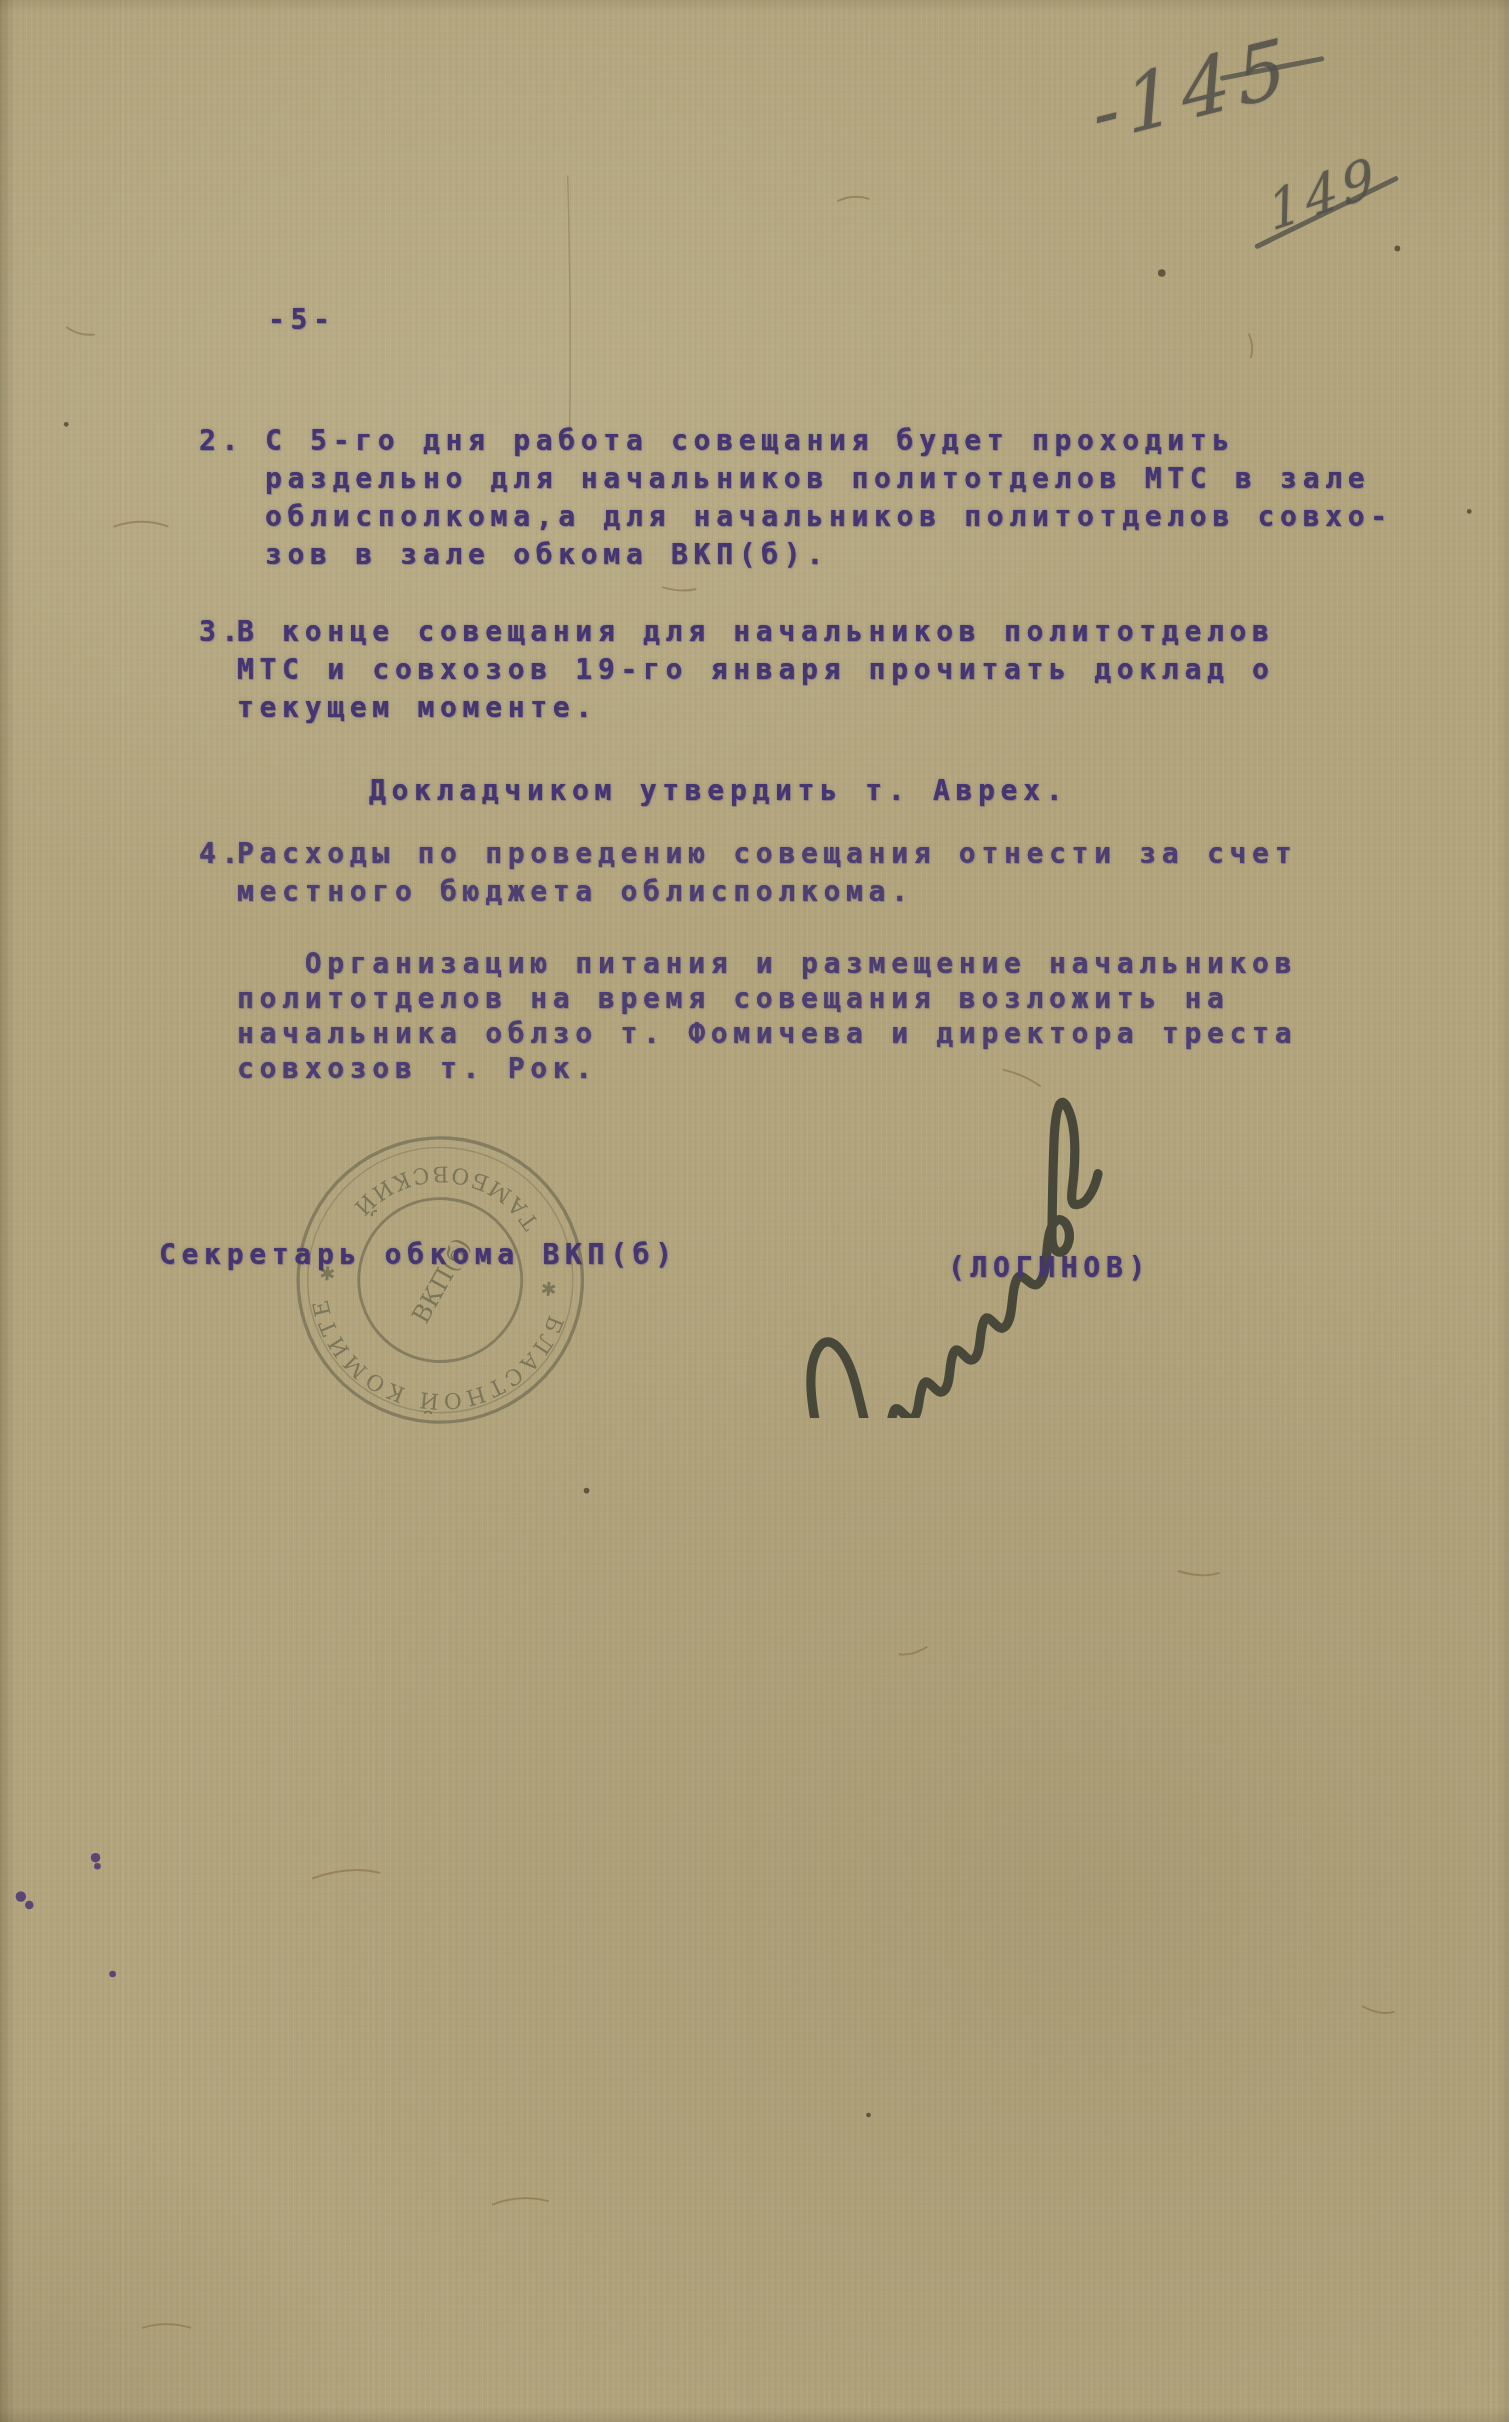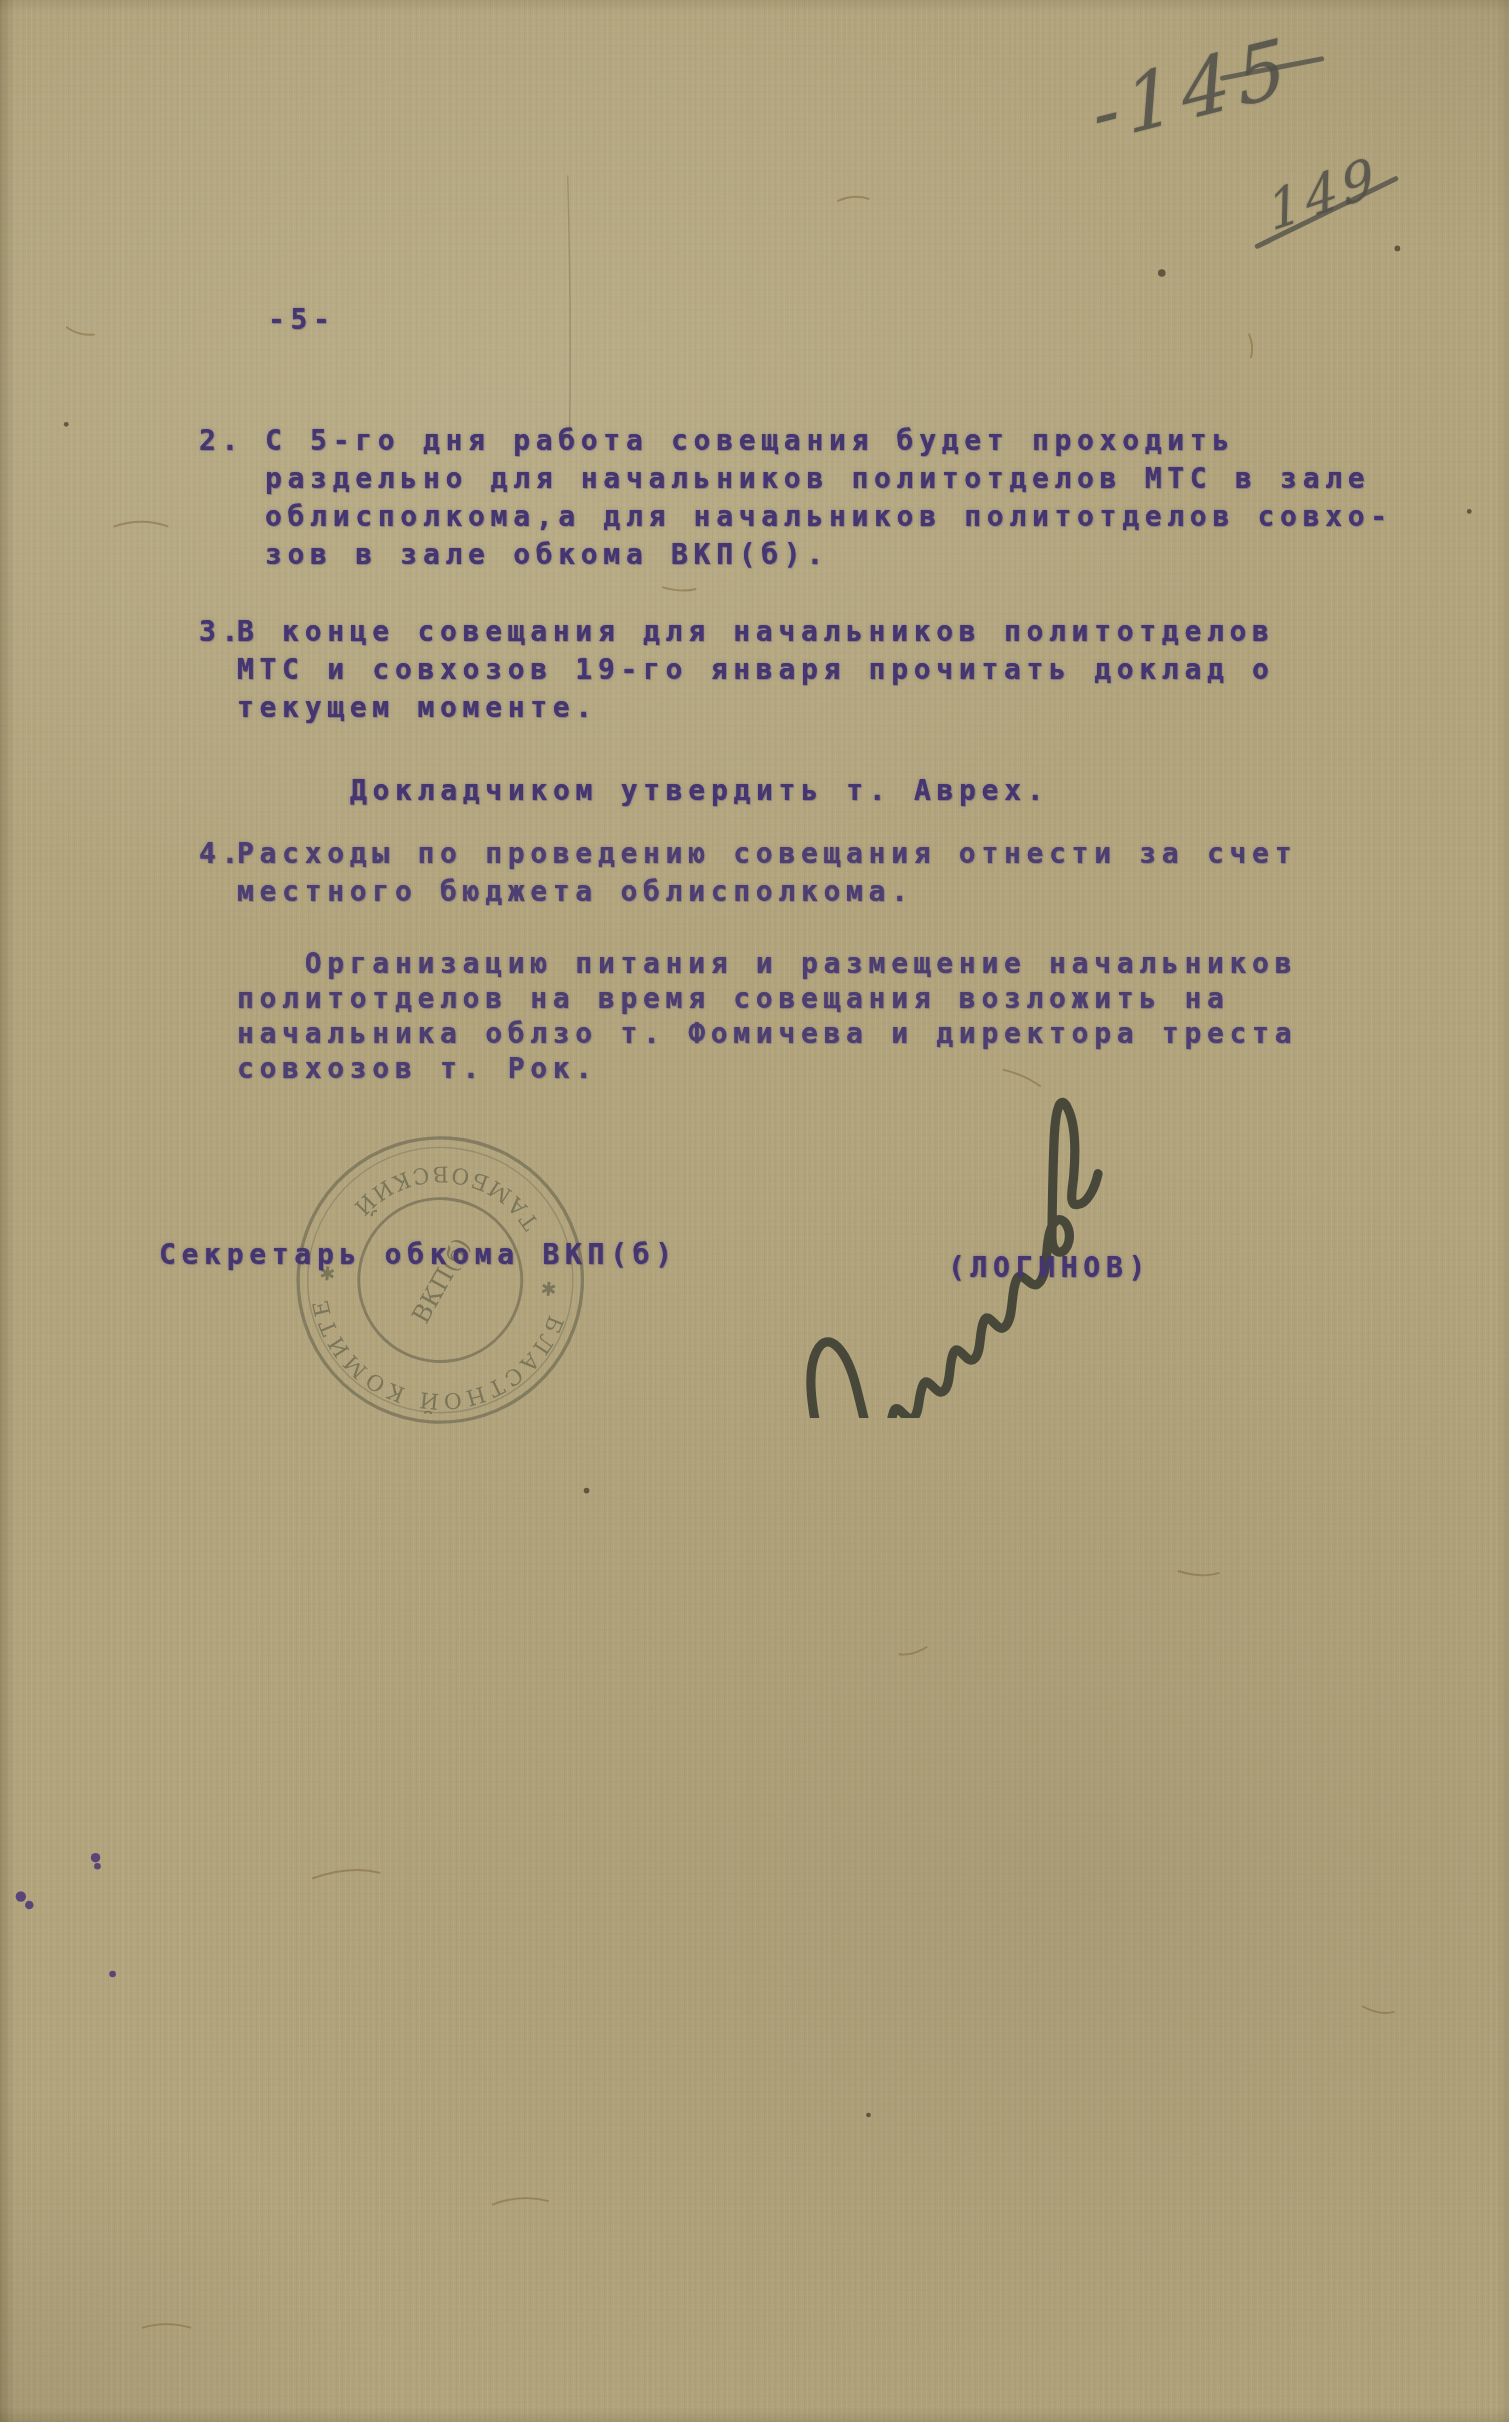--- a/index.html
+++ b/index.html
@@ -37,21 +37,21 @@
     white-space:pre;
   }
   .pencil-145{left:1090px;top:45px;font-size:78px;letter-spacing:7.6px;transform:rotate(-14deg) skewX(-8deg);}
   .pencil-149{left:1266px;top:163px;font-size:53px;letter-spacing:4.7px;transform:rotate(-19deg) skewX(-10deg);}
   .pline{position:absolute;background:#53514a;opacity:.8;border-radius:2.8px;}
   .pline-over145{left:1219px;top:66px;width:106px;height:4.7px;transform:rotate(-11deg);}
   .pline-strike149{left:1247px;top:210px;width:159px;height:4.7px;transform:rotate(-26deg);}
   .pagenum{left:268px;top:301px;}
   .p2-num{left:199px;top:422px;}   .p2-text{left:237px;top:422px;margin-left:28px;}
   .p3-num{left:199px;top:613px;}   .p3-text{left:237px;top:613px;}
-  .speaker{left:350px;top:772px;text-align:right;}
+  .speaker{left:369px;top:772px;text-align:right;}
   .p4-num{left:199px;top:835px;}   .p4-text{left:237px;top:835px;}
   .catering{left:237px;top:946px;line-height:35px;}
   .sec-title{left:143px;top:1236px;z-index:3;margin-left:16px;}
   .name-typed{left:948px;top:1249px;z-index:3;text-align:right;}
   .stamp-svg{position:absolute;left:265px;top:1100px;z-index:1;}
   .sig-svg{position:absolute;left:674px;top:1039px;z-index:2;}
   .fibers{position:absolute;left:0;top:0;z-index:0;}
 </style>
 </head>
 <body>

